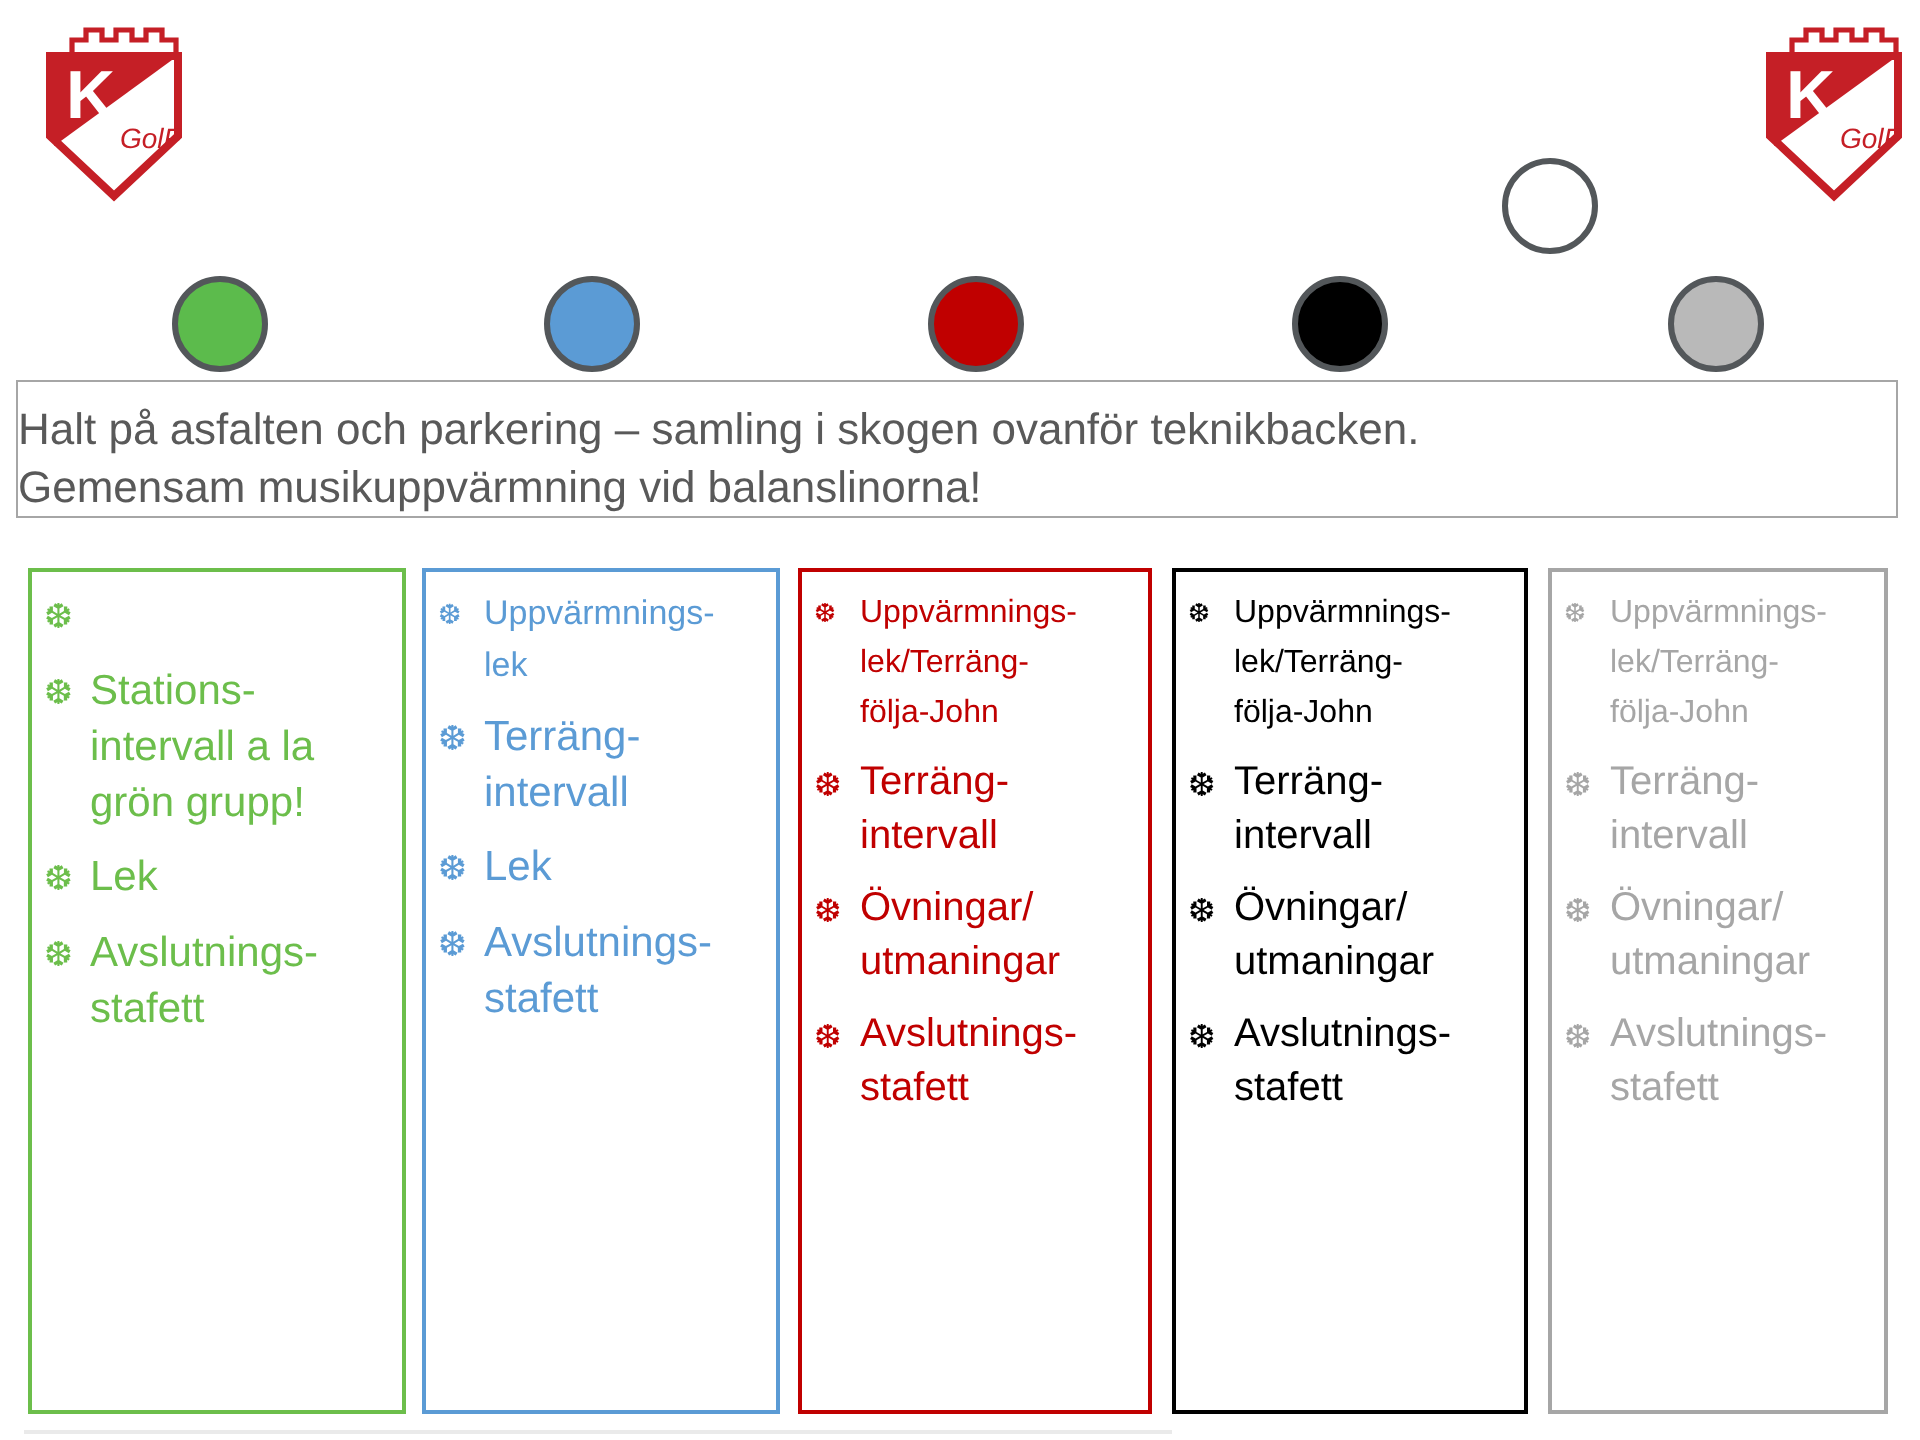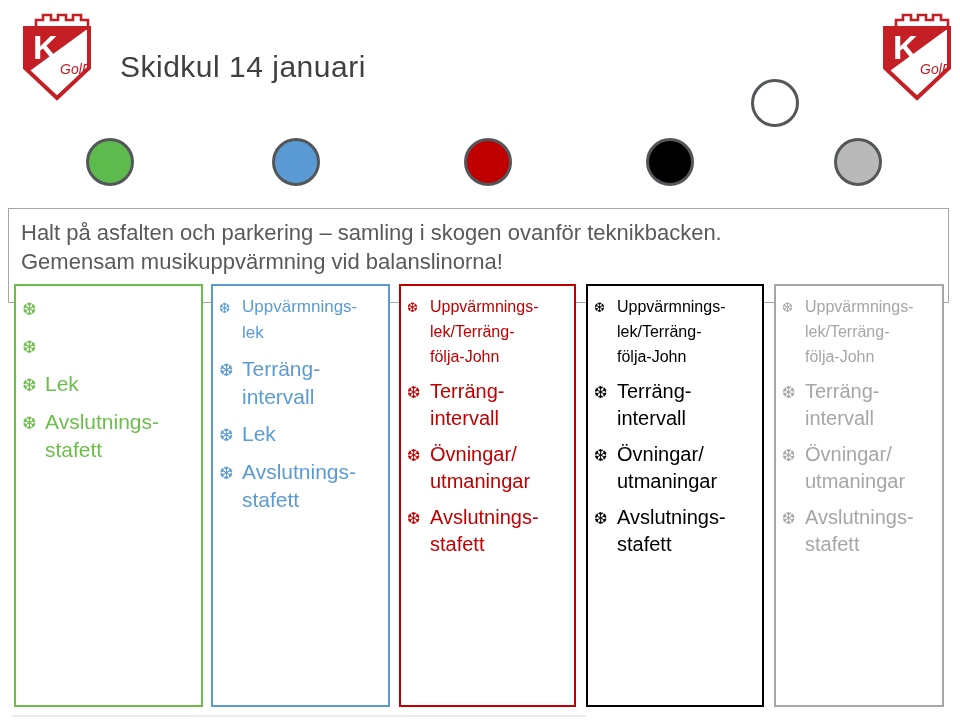--- a/index.html
+++ b/index.html
@@ -28,24 +28,23 @@
   }
   .circle.c-green{left:86px;background:#5cbb4c;}
   .circle.c-blue{left:272px;background:#5b9bd5;}
   .circle.c-red{left:464px;background:#c00000;}
   .circle.c-black{left:646px;background:#000000;}
   .circle.c-gray{left:834px;background:#b9b9b9;}
   .circle.c-white{left:751px;top:79px;background:#ffffff;}
 
   
   .banner{
-    position:absolute;left:8px;top:190px;width:941px;height:95px;
+    position:absolute;left:8px;top:190px;width:941px;height:69px;
     border:1px solid #a6a6a6;box-sizing:border-box;
-    padding:9px 12px;
-    margin-top:18px;
+    padding:9px 0;
   }
   .banner .banner-text{
     font-size:22px;line-height:29px;color:#595959;white-space:pre-line;
   }
 
   
   .col{
     position:absolute;top:284px;height:423px;box-sizing:border-box;
     background:#fff;padding:8px 5px 8px 6px;
   }
@@ -100,40 +99,42 @@
   </svg>
 
   <svg class="logo logo-right" viewBox="0 0 78 92">
     <path d="M18 17 V8 h7 V3 h8 v5 h7 V3 h8 v5 h7 V3 h8 v5 h7 v9" fill="#ffffff" stroke="#c51f26" stroke-width="2.6"></path>
     <path d="M7 16 H71 V56 L39 86 L7 56 Z" fill="#ffffff" stroke="#c51f26" stroke-width="4"></path>
     <path d="M9 18 H68 L9 61 Z" fill="#c51f26"></path>
     <text x="15" y="47" font-size="34" font-weight="bold" fill="#ffffff">K</text>
     <text x="42" y="62" font-size="14" font-style="italic" fill="#c51f26">GolF</text>
   </svg>
 
-  <div class="title">Skidkul 14 januari</div>
 
   <div class="circle c-green"></div>
   <div class="circle c-blue"></div>
   <div class="circle c-red"></div>
   <div class="circle c-black"></div>
   <div class="circle c-white"></div>
   <div class="circle c-gray"></div>
 
   <div class="banner">
     <div class="banner-text">Halt på asfalten och parkering – samling i skogen ovanför teknikbacken.
 Gemensam musikuppvärmning vid balanslinorna!</div>
   </div>
 
   <div class="col col-1">
     <div class="item item-first">
       <span class="bullet">❆</span>
     </div>
     <div class="item">
       <span class="bullet">❆</span>
+      <span class="txt">Stations-
+intervall a la
+grön grupp!</span>
     </div>
     <div class="item">
       <span class="bullet">❆</span>
       <span class="txt">Lek</span>
     </div>
     <div class="item">
       <span class="bullet">❆</span>
       <span class="txt">Avslutnings-
 stafett</span>
     </div>

